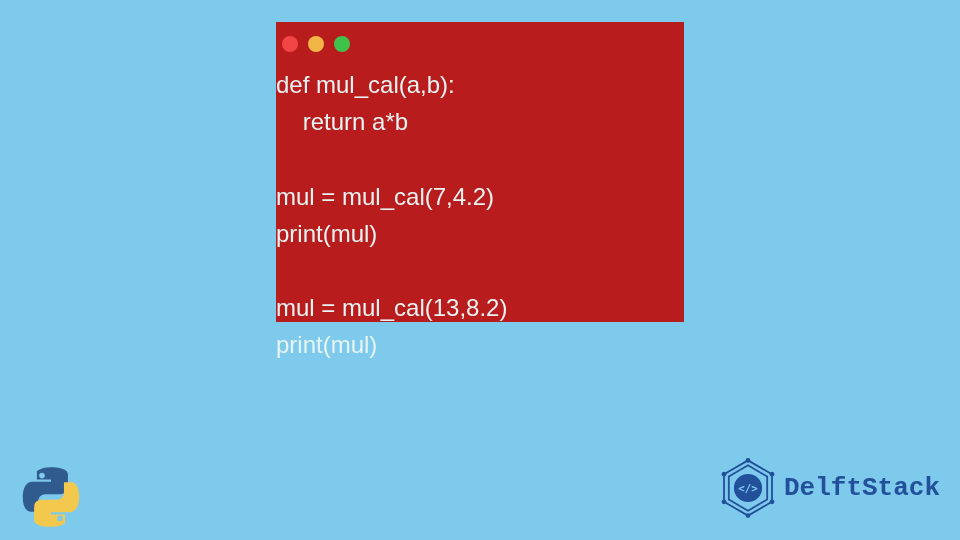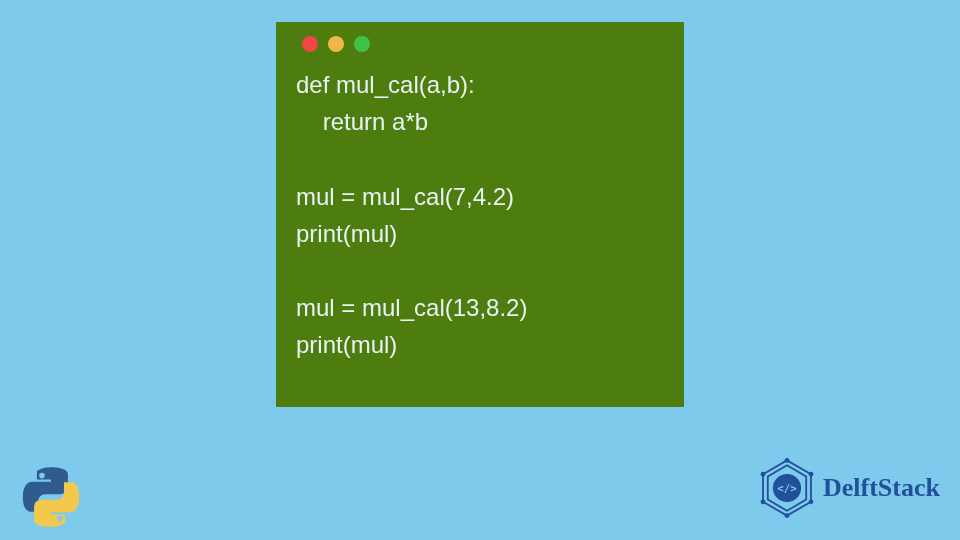--- a/index.html
+++ b/index.html
@@ -9,23 +9,23 @@
     background: #7ecaed;
     position: relative;
     font-family: "Segoe UI", Arial, sans-serif;
     overflow: hidden;
   }
   .code-window {
     position: absolute;
     left: 276px;
     top: 22px;
     width: 408px;
-    height: 385px;
-    background: #4d7c0f;
-    padding: 14px 16px 16px 20px;
+    height: 300px;
+    background: #b91c1c;
+    padding: 14px 16px 16px 0;
   }
   .traffic-lights {
     display: flex;
     gap: 10px;
     margin-bottom: 14px;
     padding-left: 6px;
   }
   .dot { width: 16px; height: 16px; border-radius: 50%; }
   .dot.red { background: #f24646; }
   .dot.yellow { background: #f2b646; }
@@ -54,21 +54,21 @@
     gap: 6px;
   }
   .delft-badge {
     width: 60px;
     height: 60px;
   }
   .delft-text {
     color: #22509a;
     font-weight: 600;
     font-size: 26px;
-    font-family: Liberation Serif, serif;
+    font-family: Liberation Mono, monospace;
   }
 </style>
 </head>
 <body>
 
 <div class="code-window">
   <div class="traffic-lights">
     <span class="dot red"></span>
     <span class="dot yellow"></span>
     <span class="dot green"></span>

